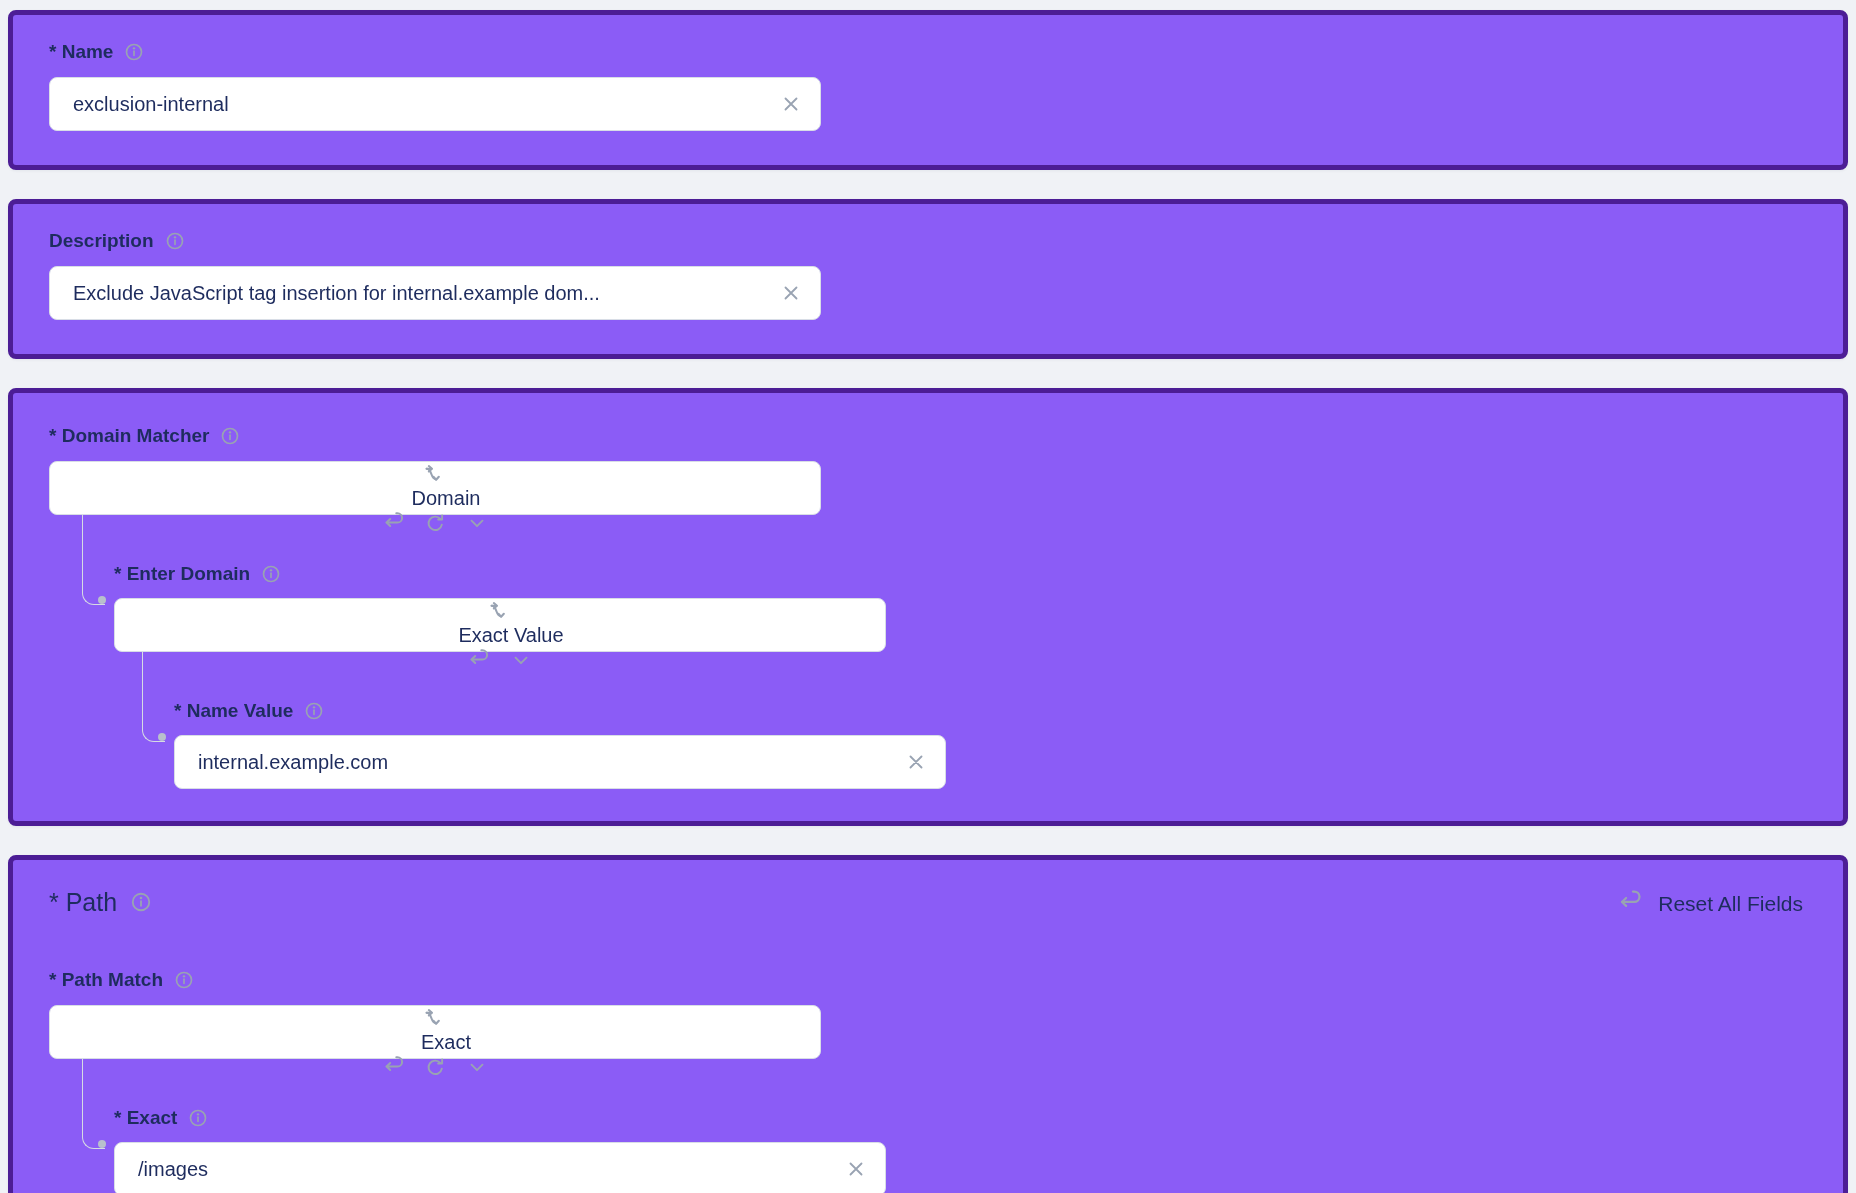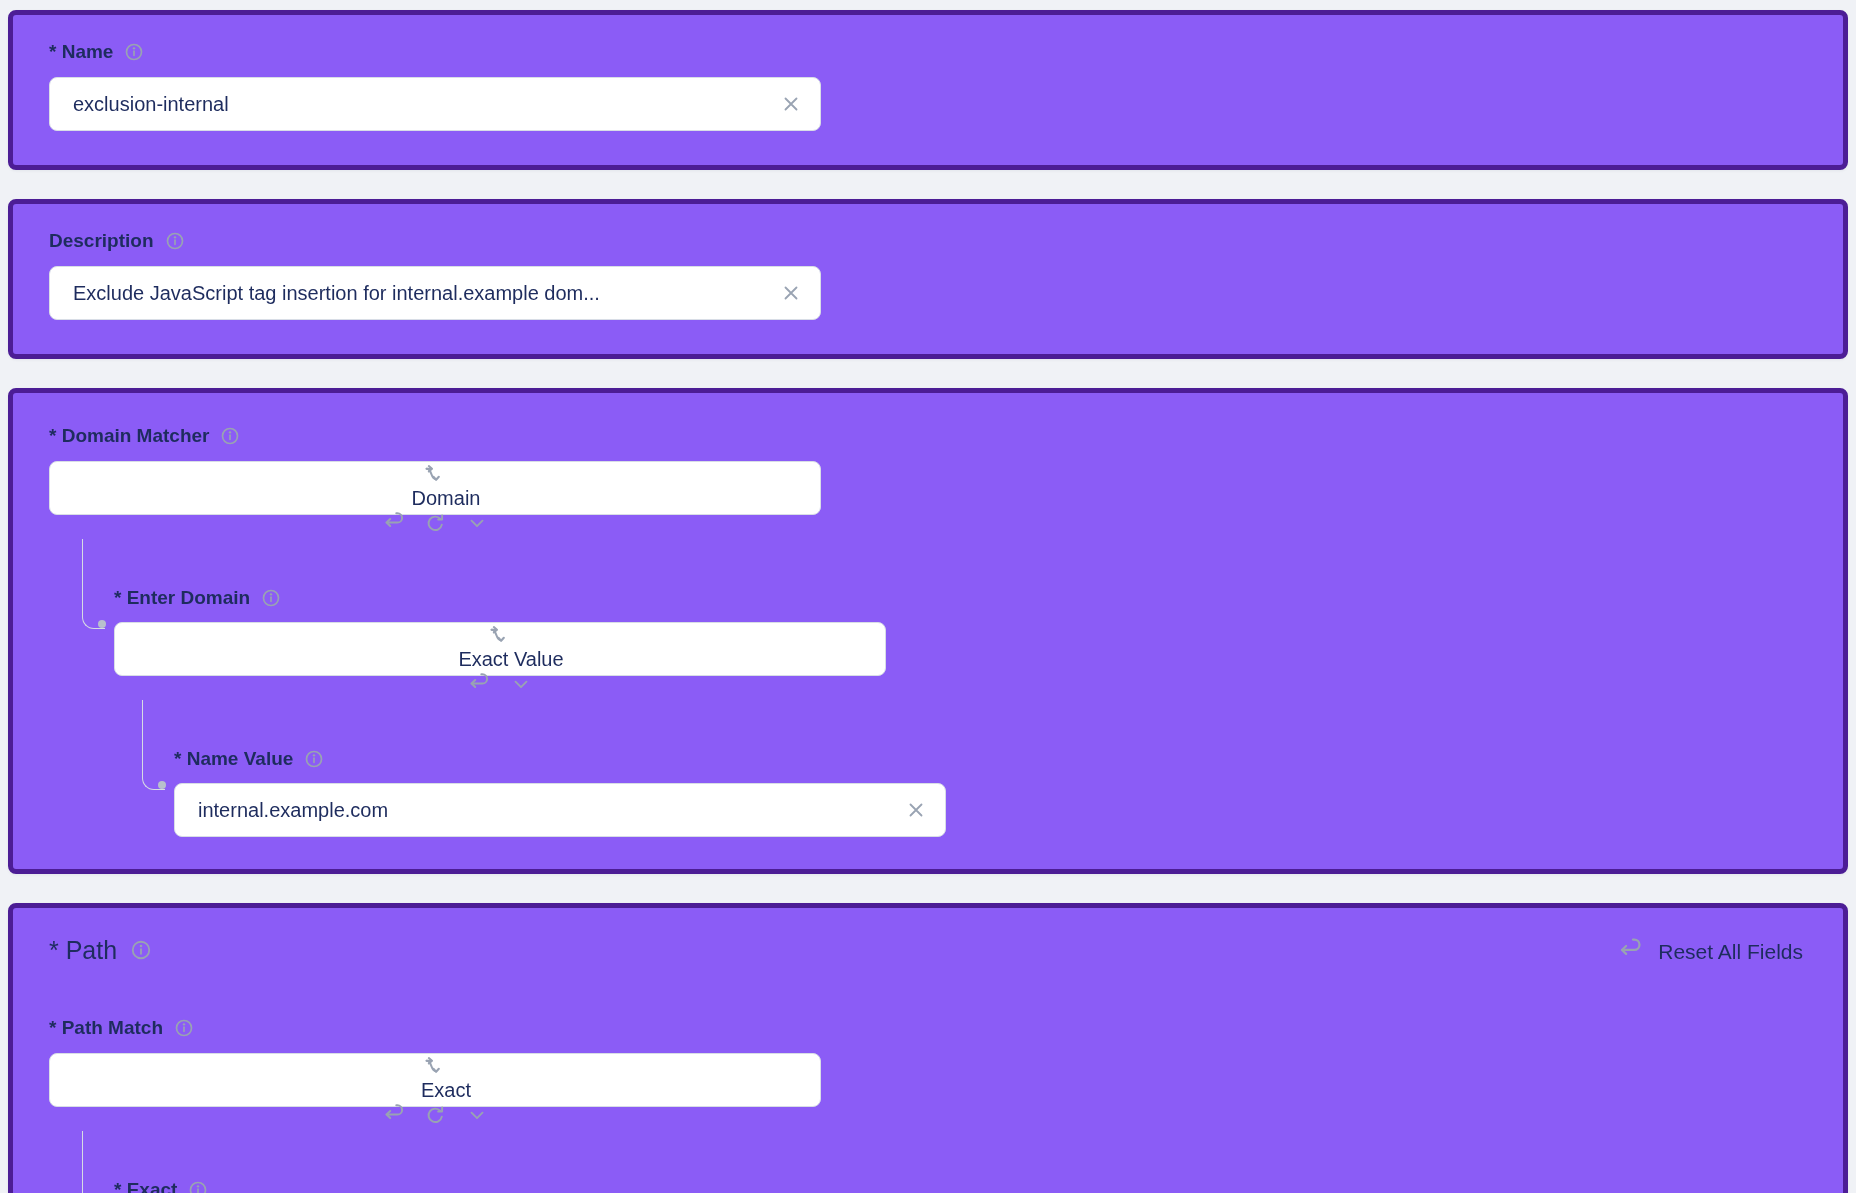--- a/index.html
+++ b/index.html
@@ -66,21 +66,21 @@
     white-space:nowrap;
   }
   .selector .sel-actions { display:flex; align-items:center; gap:15px; }
   .icon-btn {
     border:none; background:transparent; padding:0; cursor:pointer;
     display:flex; align-items:center; justify-content:center;
     width:26px; height:26px;
   }
 
   
-  .nest { position:relative; margin-left:65px; margin-top:72px; }
+  .nest { position:relative; margin-left:65px; margin-top:48px; }
   .nest::before {
     content:""; position:absolute; left:-32px; top:-48px;
     width:22px; height:89px;
     border-left:1.5px solid #d6dbe3;
     border-bottom:1.5px solid #d6dbe3;
     border-bottom-left-radius:12px;
   }
   .nest .dot {
     position:absolute; left:-16px; top:33px;
     width:8px; height:8px; border-radius:50%;

